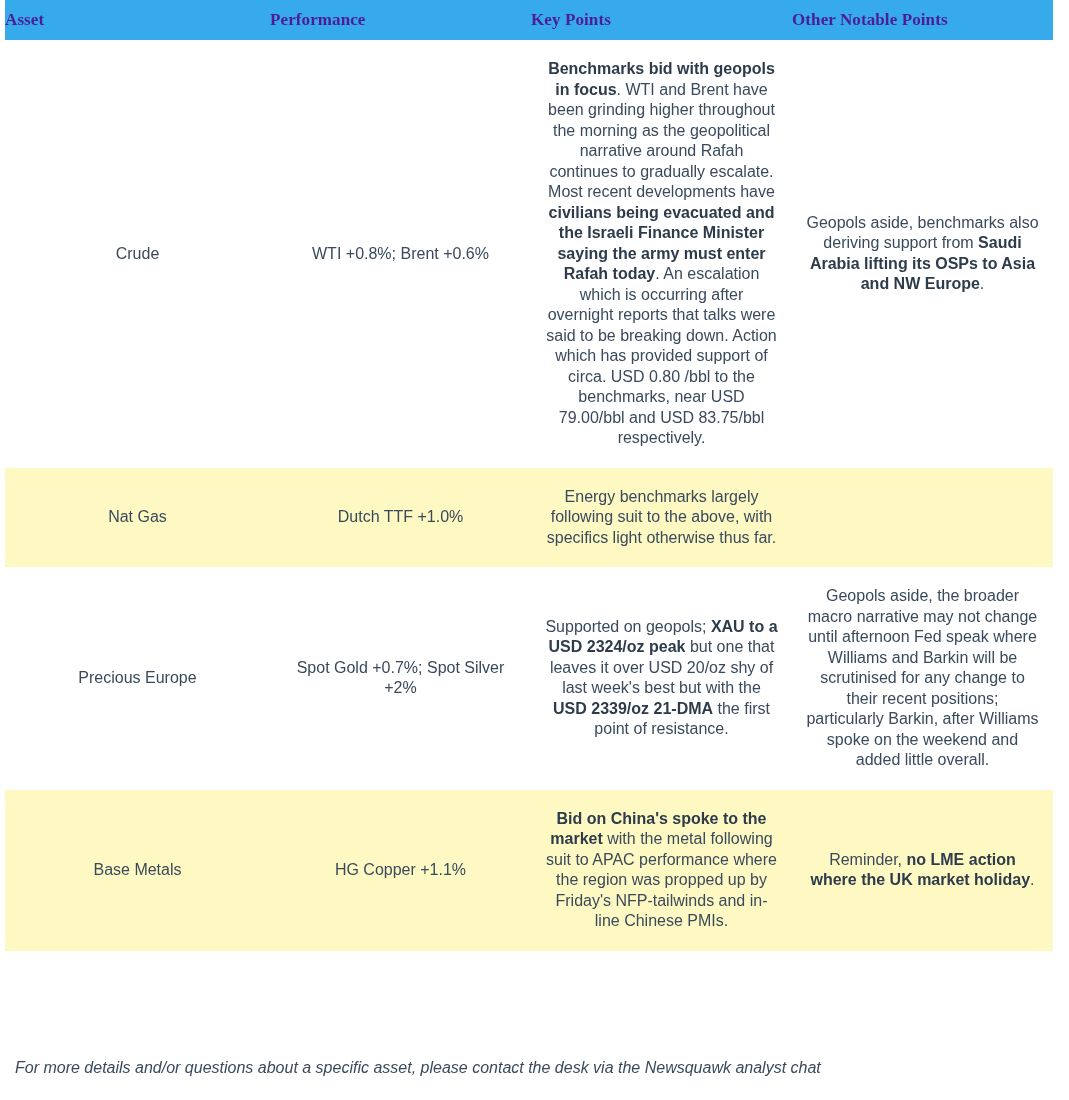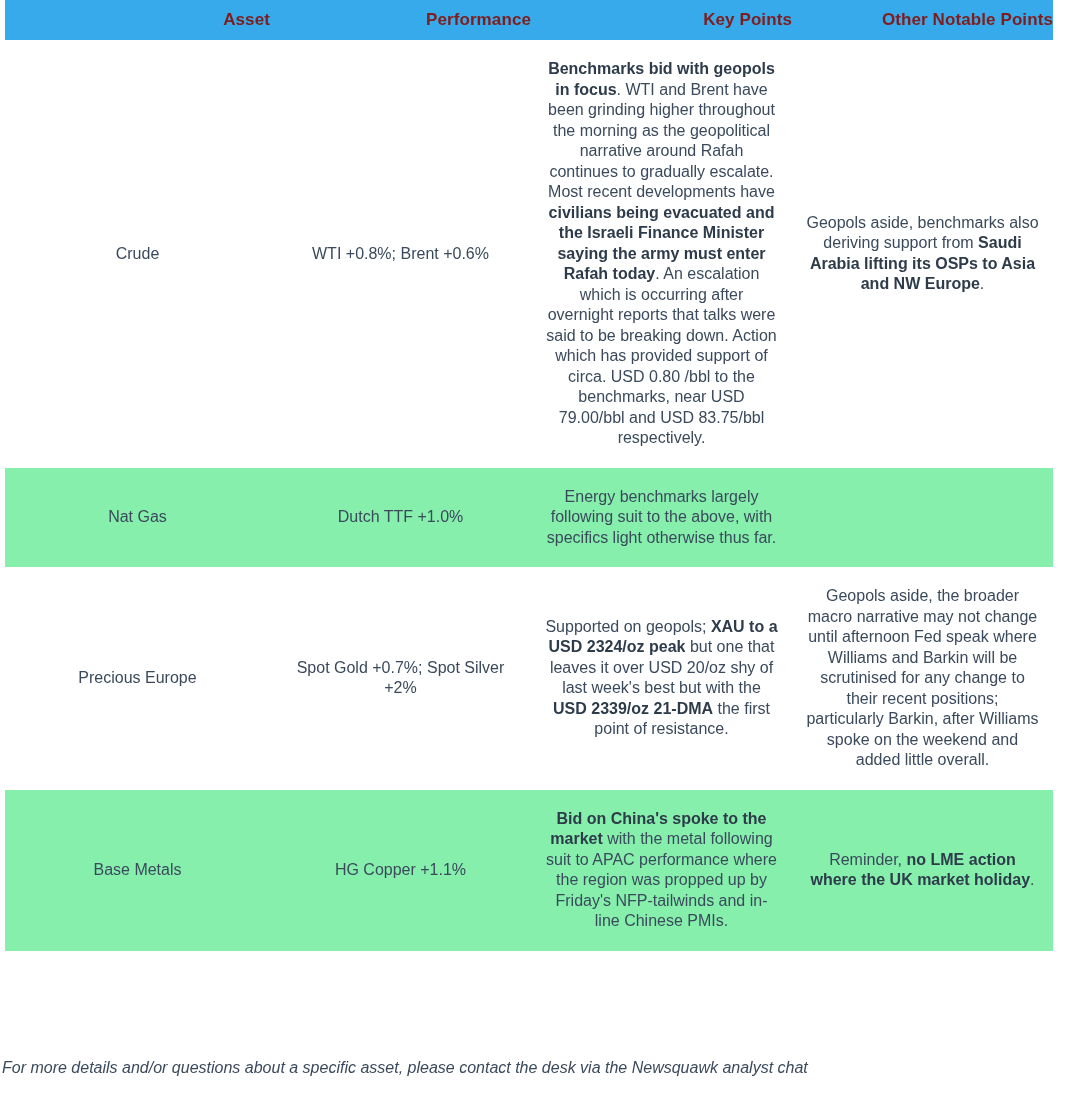--- a/index.html
+++ b/index.html
@@ -30,42 +30,43 @@
     table-layout: fixed;
   }
 
   .commodities-table col.col-asset        { width: 265px; }
   .commodities-table col.col-performance  { width: 261px; }
   .commodities-table col.col-keypoints    { width: 261px; }
   .commodities-table col.col-other        { width: 261px; }
 
   thead th {
     background: #36aaeb;
-    color: #7f1d1d;
+    color: #4c1d95;
     font-size: 17px;
     font-weight: bold;
-    text-align: right;
+    text-align: left;
     vertical-align: middle;
     height: 40px;
     padding: 0;
     letter-spacing: 0.1px;
+    font-family: Liberation Serif, serif;
   }
 
   tbody td {
     vertical-align: middle;
     text-align: center;
     font-size: 16px;
     line-height: 20.5px;
     color: #3a4a5c;
     padding: 19px 14px;
     box-sizing: border-box;
   }
 
   tbody tr.row-shaded td {
-    background: #86efac;
+    background: #fef9c3;
   }
   tbody tr.row-plain td {
     background: #ffffff;
   }
 
   tbody td.cell-asset,
   tbody td.cell-performance {
     font-size: 16px;
   }
 
@@ -74,21 +75,21 @@
     font-weight: bold;
     color: #2d3b4a;
   }
 
   .cell-text {
     display: block;
   }
 
   .footer-note {
     position: absolute;
-    left: 2px;
+    left: 15px;
     top: 1057px;
     width: 1040px;
     font-size: 16px;
     font-style: italic;
     color: #3a4a5c;
     line-height: 22px;
     text-align: left;
   }
 </style>
 </head>

